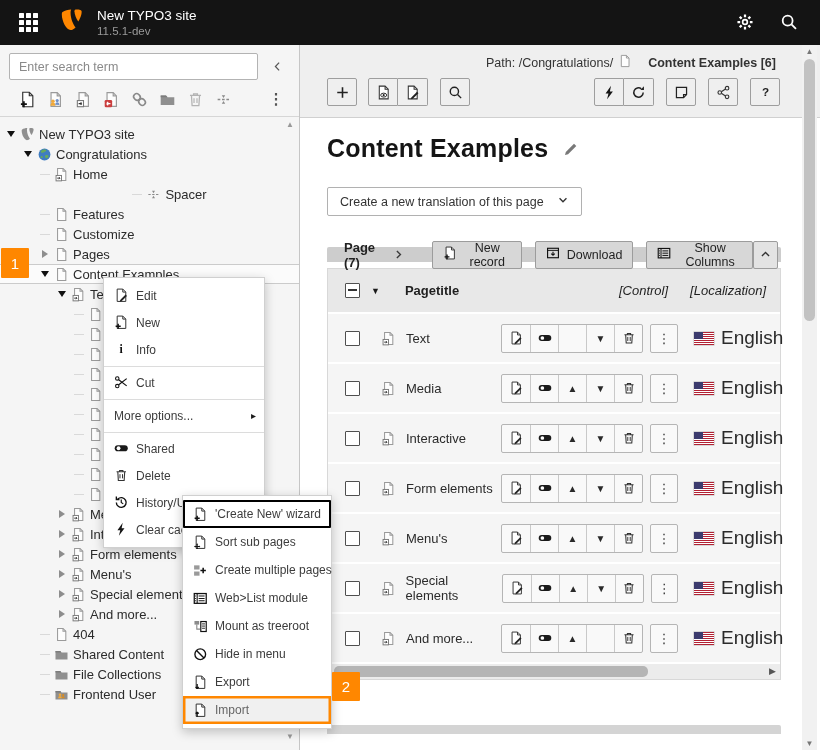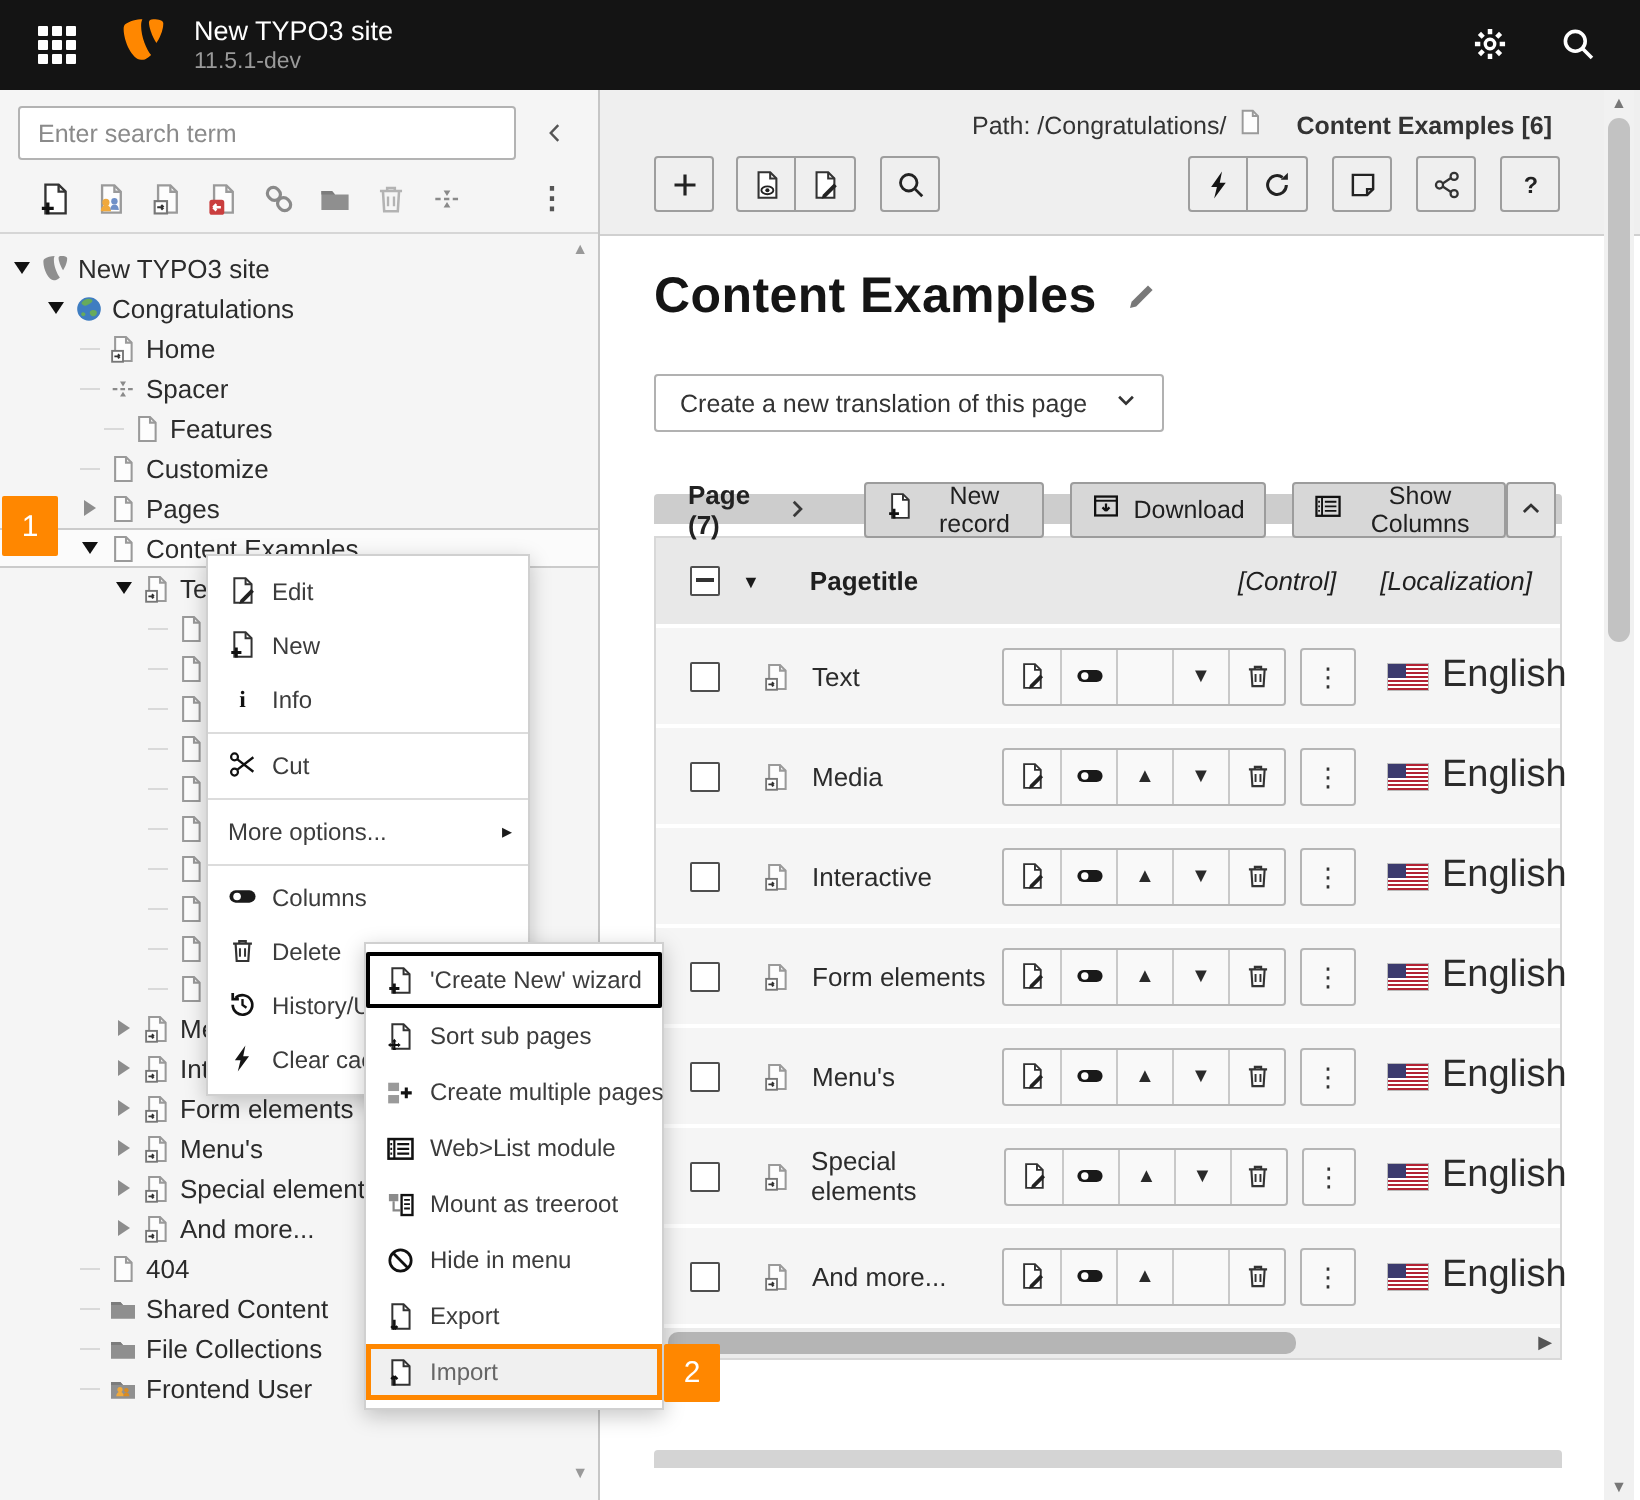--- a/index.html
+++ b/index.html
@@ -110,21 +110,21 @@
   .next-stub { margin-top:45px; width:454px; height:9px; background:#d4d4d4; border-radius:2px 2px 0 0; }
 
   
   .v-scroll { position:absolute; top:0; right:3px; width:15px; height:705px; background:#f1f1f1; z-index:5; }
   .v-thumb { position:absolute; top:14px; left:2px; right:2px; height:262px; background:#c2c2c2; border-radius:6px; cursor:grab; }
   .v-arrow { position:absolute; left:0; width:15px; text-align:center; font-size:8px; color:#777; cursor:pointer; }
 
   
   .ctx-menu { position:absolute; background:#fff; border:1px solid #d0d0d0; box-shadow:0 3px 10px rgba(0,0,0,0.22); padding:4px 0; z-index:40; }
   #context-menu { left:103px; top:277px; width:162px; }
-  #sub-menu { left:182px; top:471px; width:150px; }
+  #sub-menu { left:182px; top:495px; width:150px; }
   .menu-item { height:27px; display:flex; align-items:center; padding:0 8px 0 9px; font-size:12px; color:#3c3c3c; cursor:pointer; white-space:nowrap; }
   #sub-menu .menu-item { height:28px; }
   .menu-item .mi-icon { width:16px; height:16px; flex:none; display:flex; align-items:center; justify-content:center; margin-right:7px; }
   .menu-item .mi-icon svg { width:14.5px; height:14.5px; }
   .menu-item .sub-arrow { margin-left:auto; font-size:10px; color:#1a1a1a; }
   .menu-item.no-icon { padding-left:10px; }
   .menu-divider { height:1px; background:#dcdcdc; margin:2.5px 0; }
   .menu-item.focused { box-shadow:inset 0 0 0 2px #000; border-radius:1px; }
   .menu-item.highlighted { box-shadow:inset 0 0 0 2.5px #ff8700; background:#f0f0f0; color:#666; }
 
@@ -287,33 +287,33 @@
             <span class="t-icon">
               <svg viewBox="0 0 16 16" width="15" height="15">
                 <path d="M3.8 1.6h5.8l3 3v9.8H3.8z" fill="#fdfdfd" stroke="#9a9a9a" stroke-width="1.1"></path>
                 <path d="M9.6 1.6v3h3" fill="none" stroke="#9a9a9a" stroke-width="1.1"></path>
                 <rect x="2.2" y="9" width="5.8" height="5.8" fill="#fff" stroke="#777" stroke-width="1"></rect>
                 <path d="M3.4 11.9h3M6.4 11.9l-1.1-1.1M6.4 11.9l-1.1 1.1" stroke="#333" stroke-width="1" fill="none"></path>
               </svg>
             </span>
             <span class="t-lbl">Home</span>
           </div>
-          <div class="tree-row" style="padding-left: 38px;">
+          <div class="tree-row" style="padding-left: 38px; justify-content: center;">
             <span class="exp">
               <span class="stub"></span>
             </span>
             <span class="t-icon">
               <svg viewBox="0 0 16 16" width="15" height="15">
                 <path d="M2.5 8h11" stroke="#8a8a8a" stroke-width="1.2" stroke-dasharray="2.5 1.6"></path>
                 <path d="M8 6.6L6.4 4h3.2zM8 9.4L6.4 12h3.2z" fill="#8a8a8a"></path>
               </svg>
             </span>
             <span class="t-lbl">Spacer</span>
           </div>
-          <div class="tree-row" style="padding-left: 38px; margin-left: 12px;">
+          <div class="tree-row" style="padding-left: 38px;">
             <span class="exp">
               <span class="stub"></span>
             </span>
             <span class="t-icon">
               <svg viewBox="0 0 16 16" width="15" height="15">
                 <path d="M3.8 1.6h5.8l3 3v9.8H3.8z" fill="#fdfdfd" stroke="#9a9a9a" stroke-width="1.1"></path>
                 <path d="M9.6 1.6v3h3" fill="none" stroke="#9a9a9a" stroke-width="1.1"></path>
               </svg>
             </span>
             <span class="t-lbl">Features</span>
@@ -1127,21 +1127,21 @@
         <span class="sub-arrow">▸</span>
       </div>
       <div class="menu-divider"></div>
       <div class="menu-item">
         <span class="mi-icon">
           <svg viewBox="0 0 16 16" width="14.5" height="14.5">
             <rect x="0.8" y="4.6" width="14.4" height="6.8" rx="3.4" fill="#1a1a1a"></rect>
             <circle cx="5" cy="8" r="2.1" fill="#fff"></circle>
           </svg>
         </span>
-        <span>Columns</span>
+        <span>Shared</span>
       </div>
       <div class="menu-item">
         <span class="mi-icon">
           <svg viewBox="0 0 16 16" width="14.5" height="14.5">
             <path d="M2.8 4.2h10.4M6.2 4.2V2.8h3.6v1.4M4.2 4.2l.6 9.6h6.4l.6-9.6" fill="none" stroke="#333" stroke-width="1.2"></path>
             <path d="M6.6 6.8v4.6M9.4 6.8v4.6" stroke="#333" stroke-width="1.1"></path>
           </svg>
         </span>
         <span>Delete</span>
       </div>

